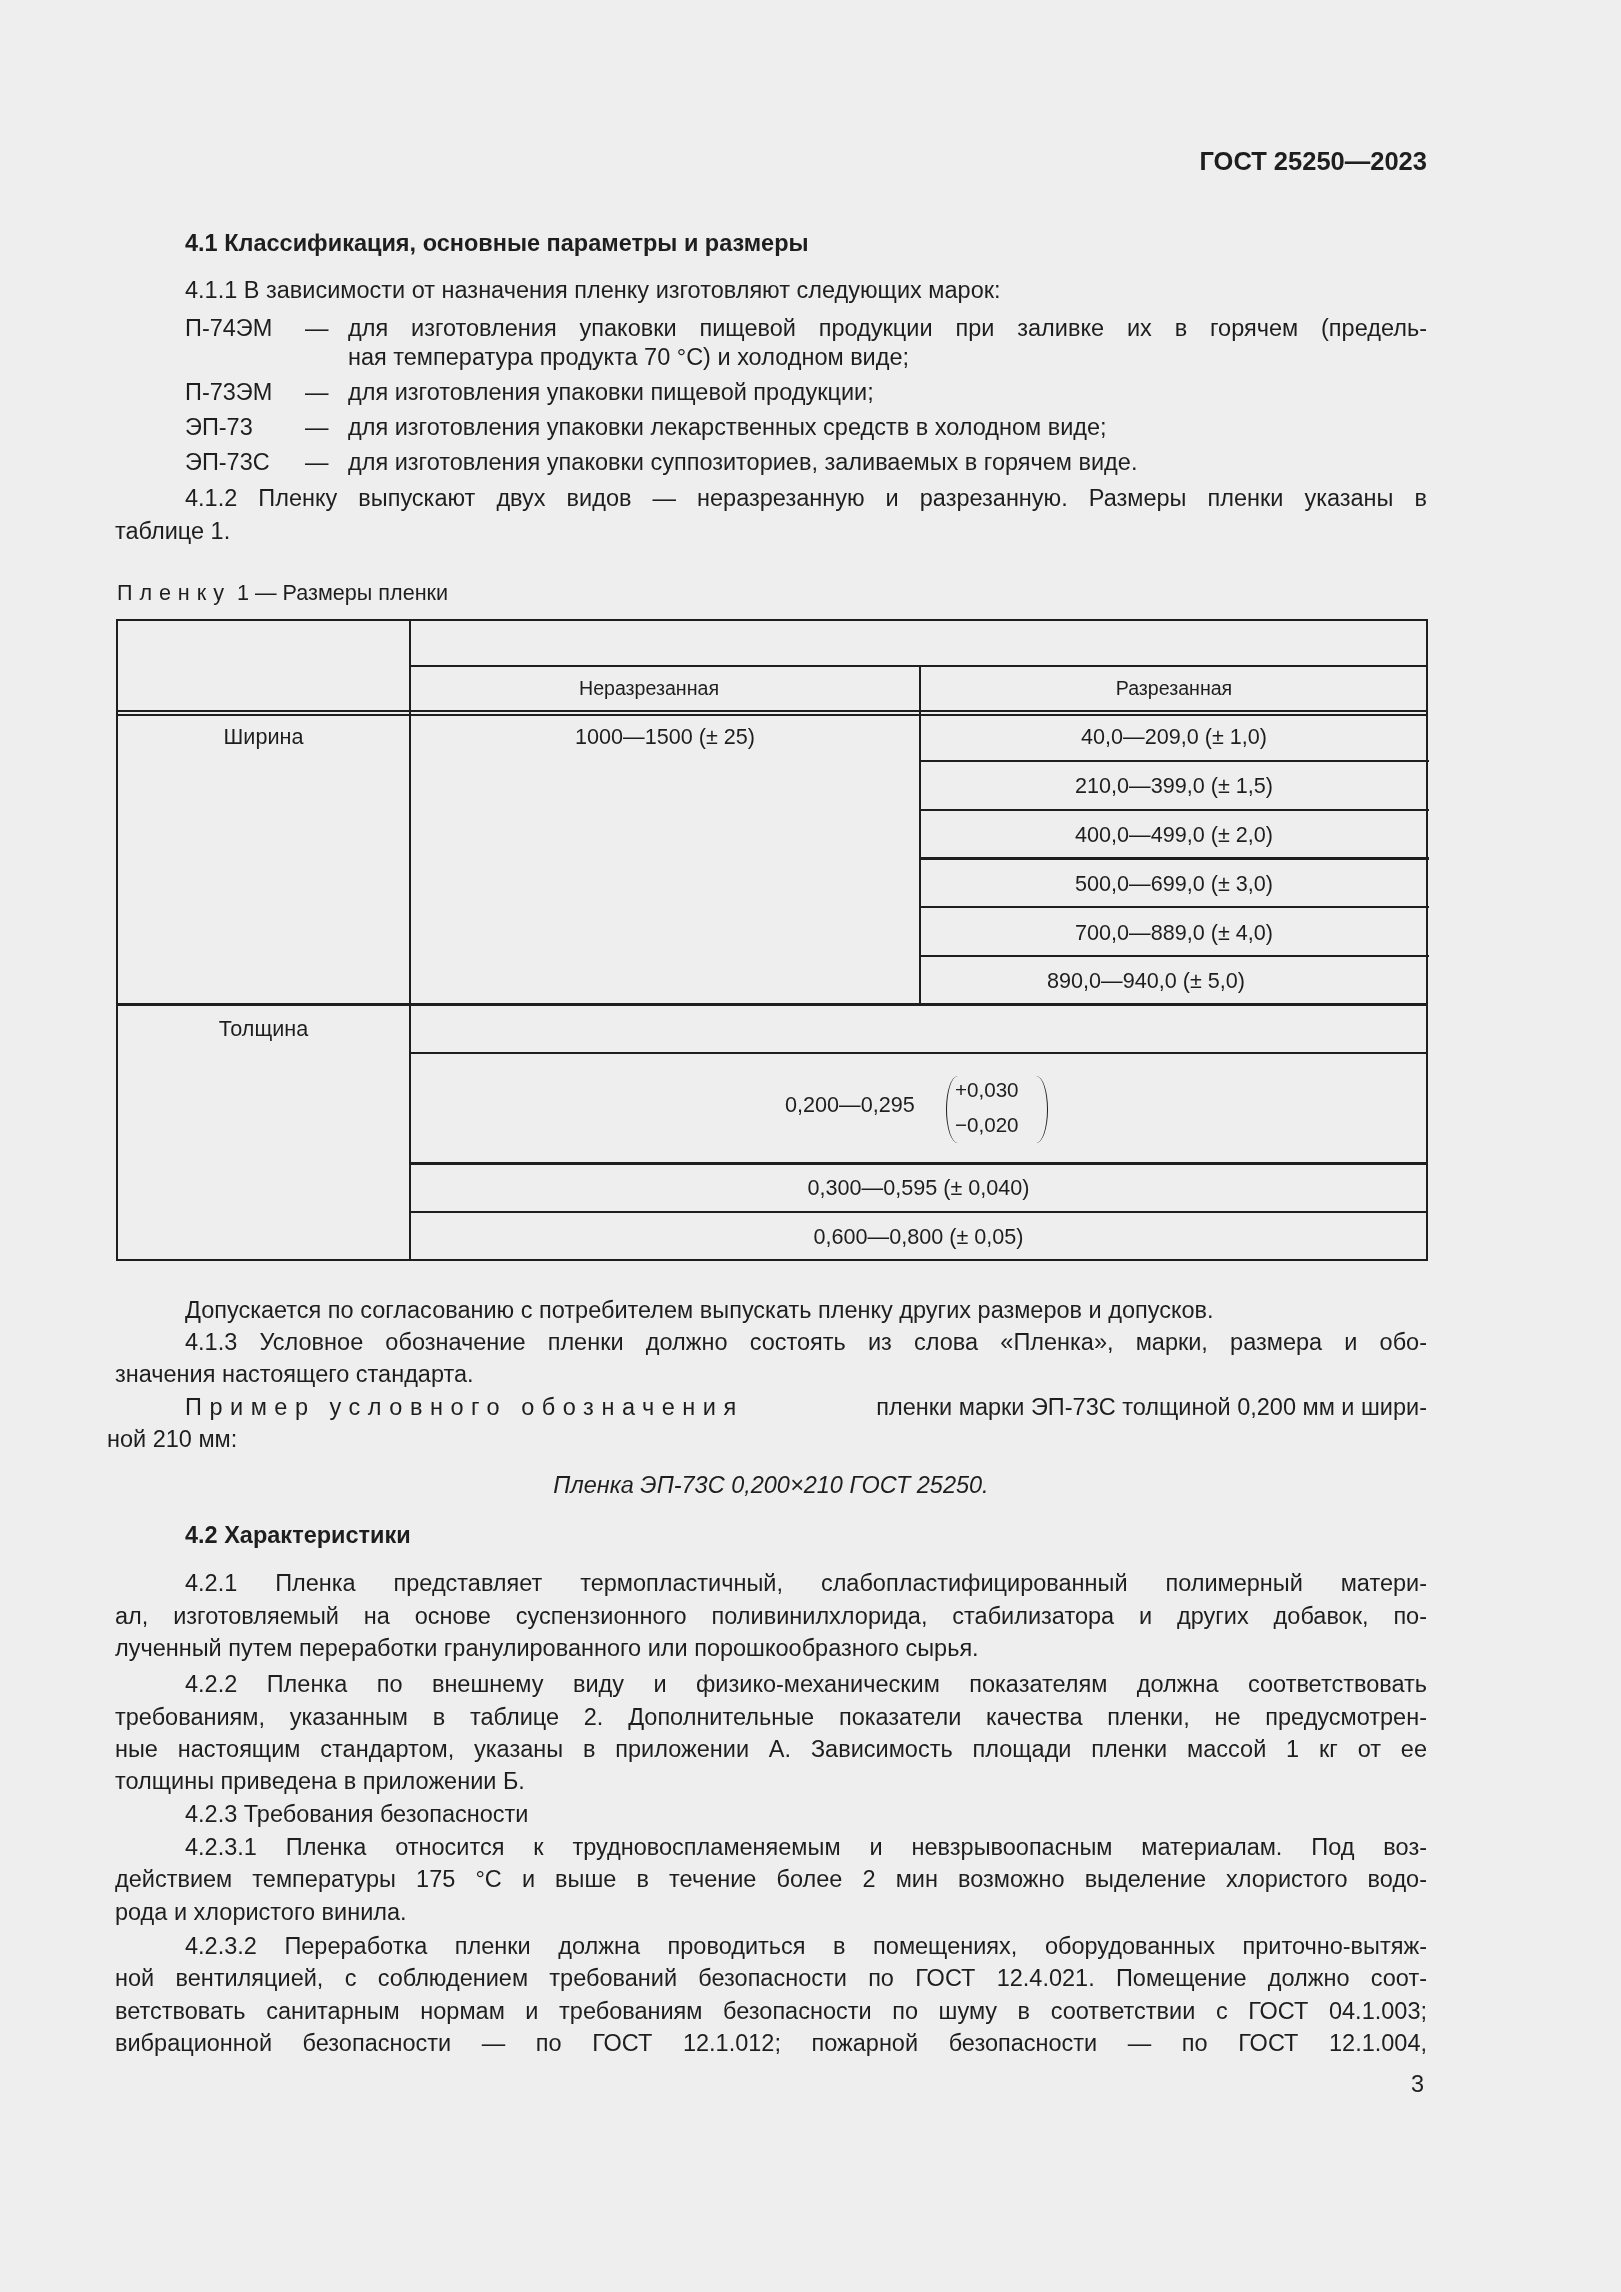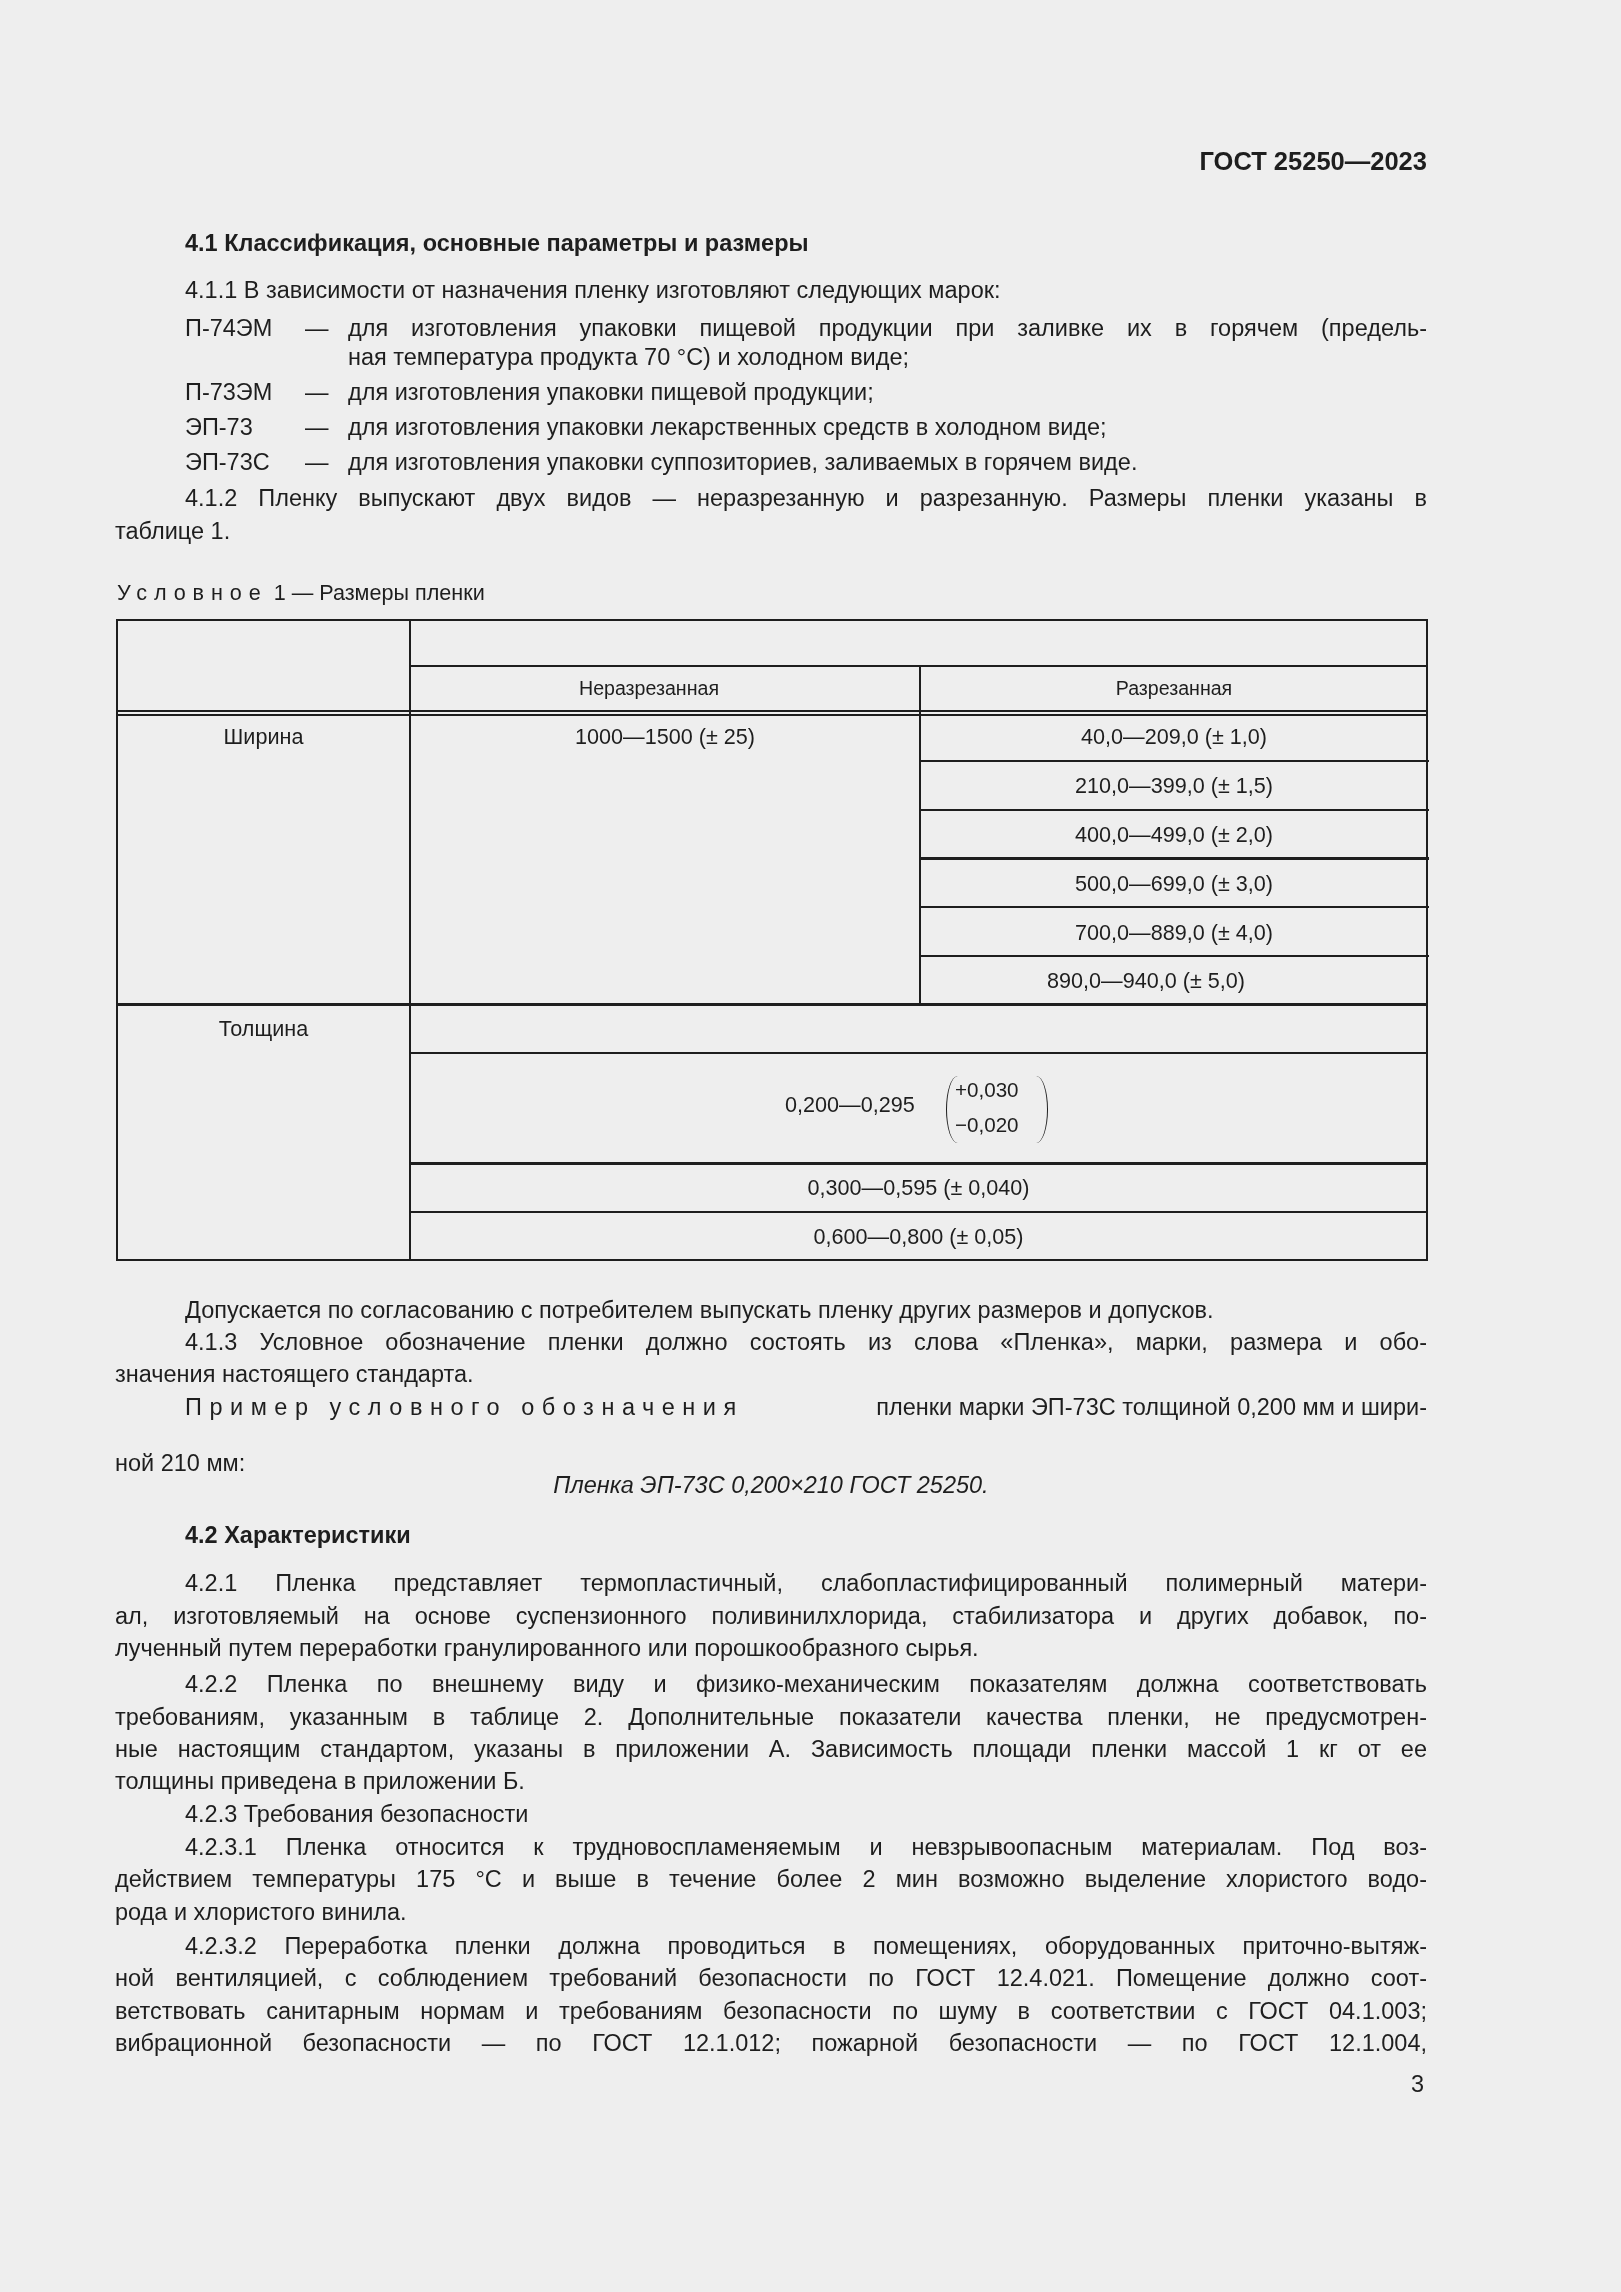--- a/index.html
+++ b/index.html
@@ -65,21 +65,21 @@
       <span class="line code" style="top:446px;">ЭП-73С</span>
       <span class="line dash" style="top:446px;">—</span>
       <span class="line desc" style="top:446px;">для изготовления упаковки суппозиториев, заливаемых в горячем виде.</span>
     </div>
   </div>
 
   <div class="line just" style="left:185px; width:1242px; top:482px;">4.1.2  Пленку выпускают двух видов — неразрезанную и разрезанную. Размеры пленки указаны в</div>
   <div class="line" style="left:115px; top:515px;">таблице 1.</div>
 
   <div class="abs caption">
-    <span class="spaced">Условное</span><span> 1 — Размеры пленки</span>
+    <span class="spaced">Пленку</span><span> 1 — Размеры пленки</span>
   </div>
 
   <div class="tbl">
 
     <div class="hl" style="left:0; top:0; width:1312px; height:2px;"></div>
     <div class="hl" style="left:0; top:640px; width:1312px; height:2px;"></div>
     <div class="hl" style="left:0; top:0; width:2px; height:642px;"></div>
     <div class="hl" style="left:1310px; top:0; width:2px; height:642px;"></div>
 
     <div class="hl" style="left:293px; top:0; width:2px; height:642px;"></div>
@@ -128,21 +128,21 @@
     <div class="cell" style="left:295px; top:604px; width:1015px;">0,600—0,800 (± 0,05)</div>
   </div>
 
   <div class="line" style="left:185px; top:1294px;">Допускается по согласованию с потребителем выпускать пленку других размеров и допусков.</div>
   <div class="line just" style="left:185px; width:1242px; top:1326px;">4.1.3  Условное обозначение пленки должно состоять из слова «Пленка», марки, размера и обо-</div>
   <div class="line" style="left:115px; top:1358px;">значения настоящего стандарта.</div>
   <div class="line" style="left:185px; width:1242px; top:1391px; display:flex; justify-content:space-between;">
     <span class="spaced">Пример условного обозначения</span>
     <span>  пленки марки ЭП-73С толщиной 0,200 мм и шири-</span>
   </div>
-  <div class="line" style="left:115px; top:1423px;margin-top:24px;">ной 210  мм:</div>
+  <div class="line" style="left:107px; top:1423px;">ной 210  мм:</div>
   <div class="line italic" style="left:115px; width:1312px; text-align:center; top:1469px;">Пленка ЭП-73С 0,200×210 ГОСТ 25250.</div>
 
   <div class="line bold" style="left:185px; top:1519px;">4.2  Характеристики</div>
 
   <div class="line just" style="left:185px; width:1242px; top:1567px;">4.2.1  Пленка представляет термопластичный, слабопластифицированный полимерный матери-</div>
   <div class="line just" style="top:1600px;">ал, изготовляемый на основе суспензионного поливинилхлорида, стабилизатора и других добавок, по-</div>
   <div class="line" style="left:115px; top:1632px;">лученный путем переработки гранулированного или порошкообразного сырья.</div>
 
   <div class="line just" style="left:185px; width:1242px; top:1668px;">4.2.2  Пленка по внешнему виду и физико-механическим показателям должна соответствовать</div>
   <div class="line just" style="top:1701px;">требованиям, указанным в таблице 2. Дополнительные показатели качества пленки, не предусмотрен-</div>

